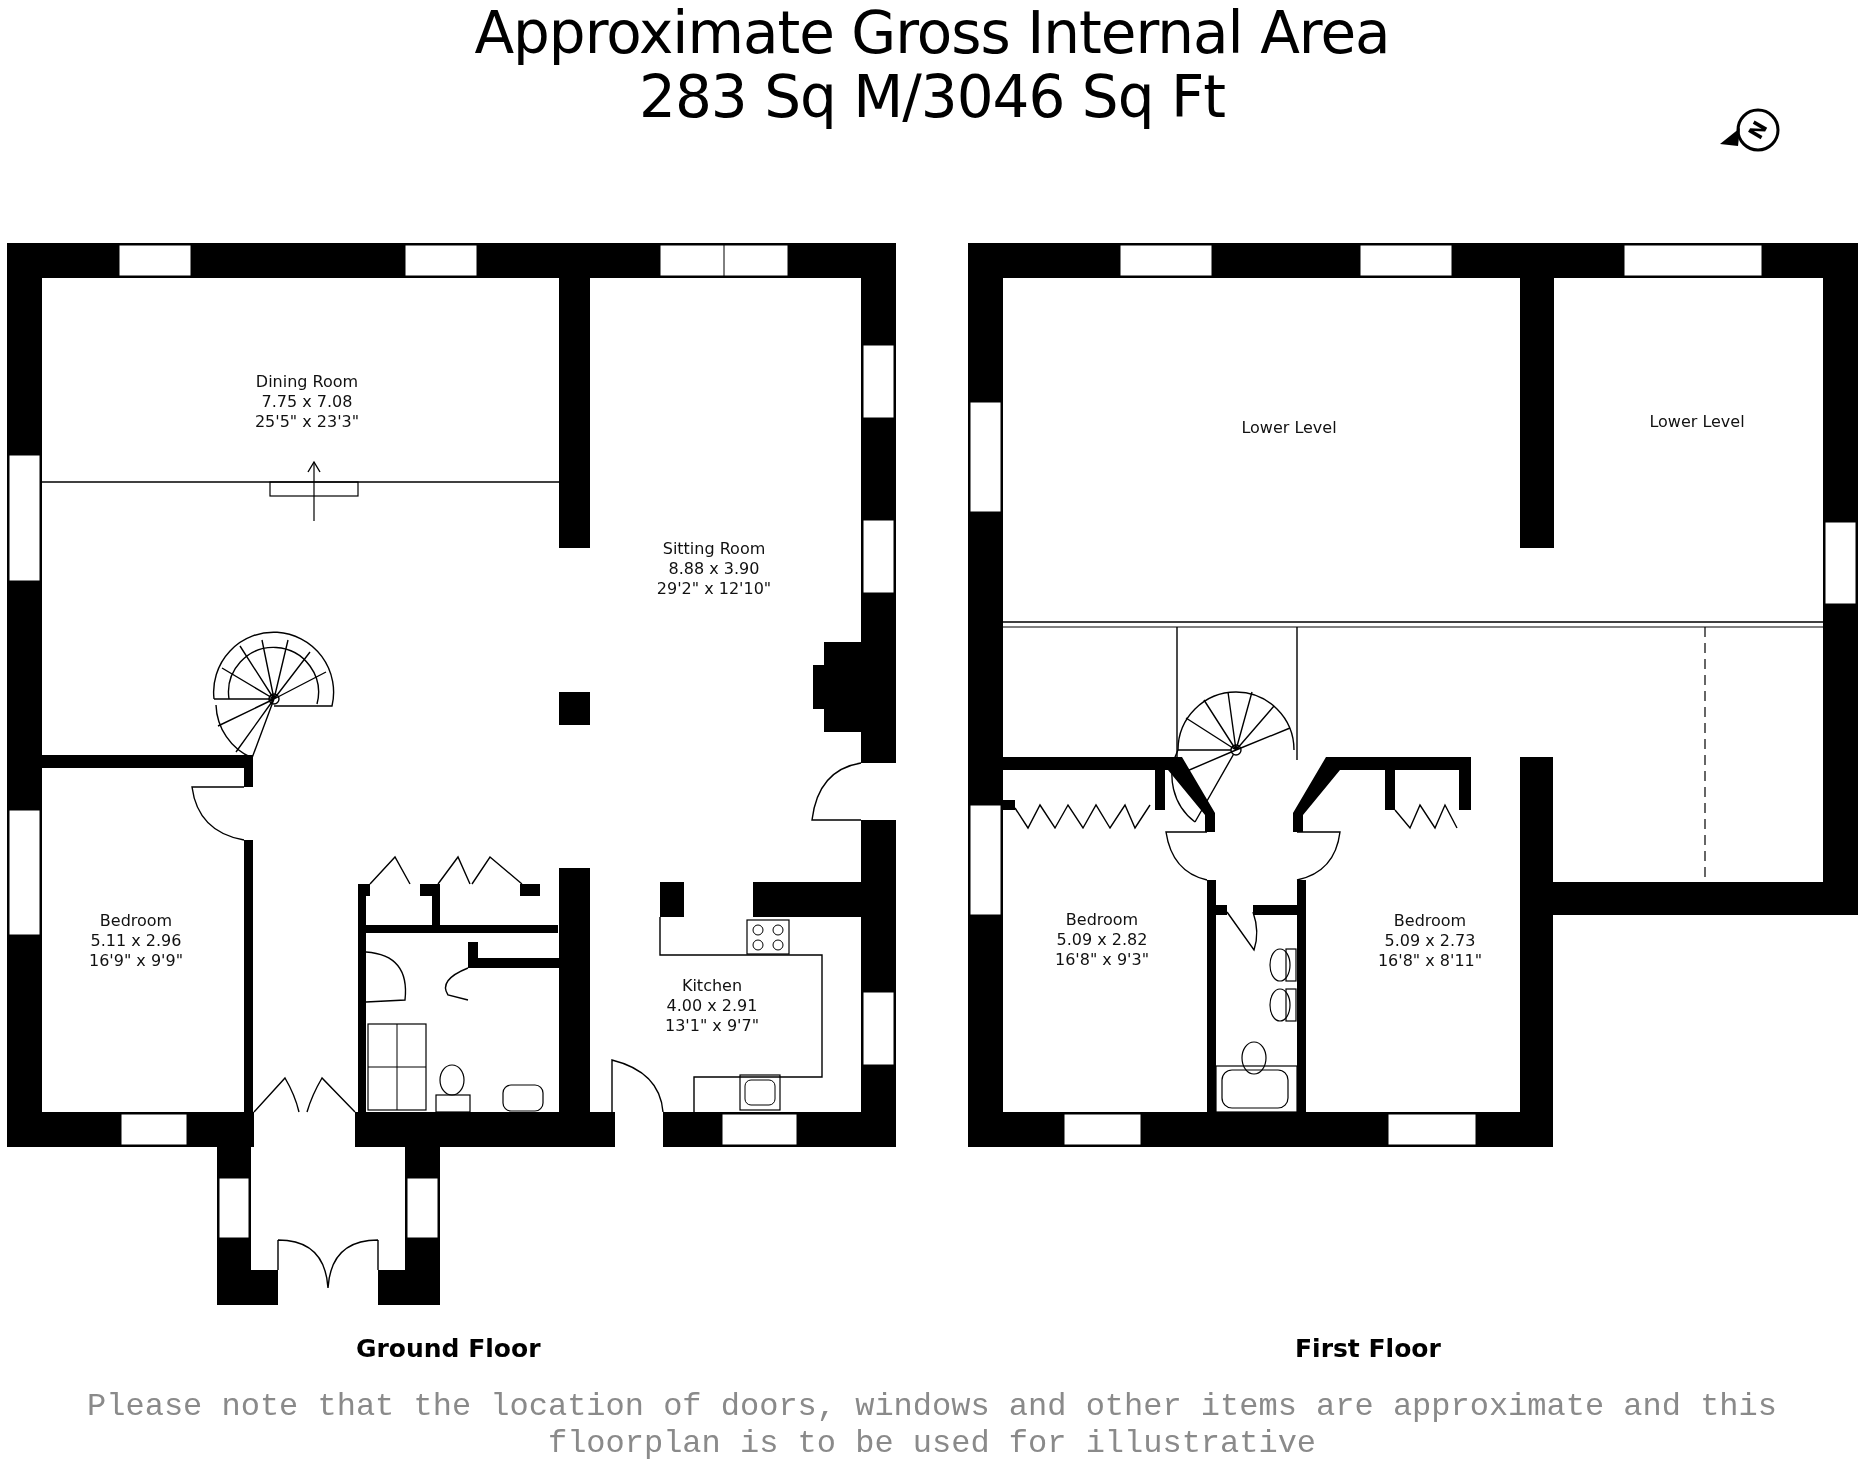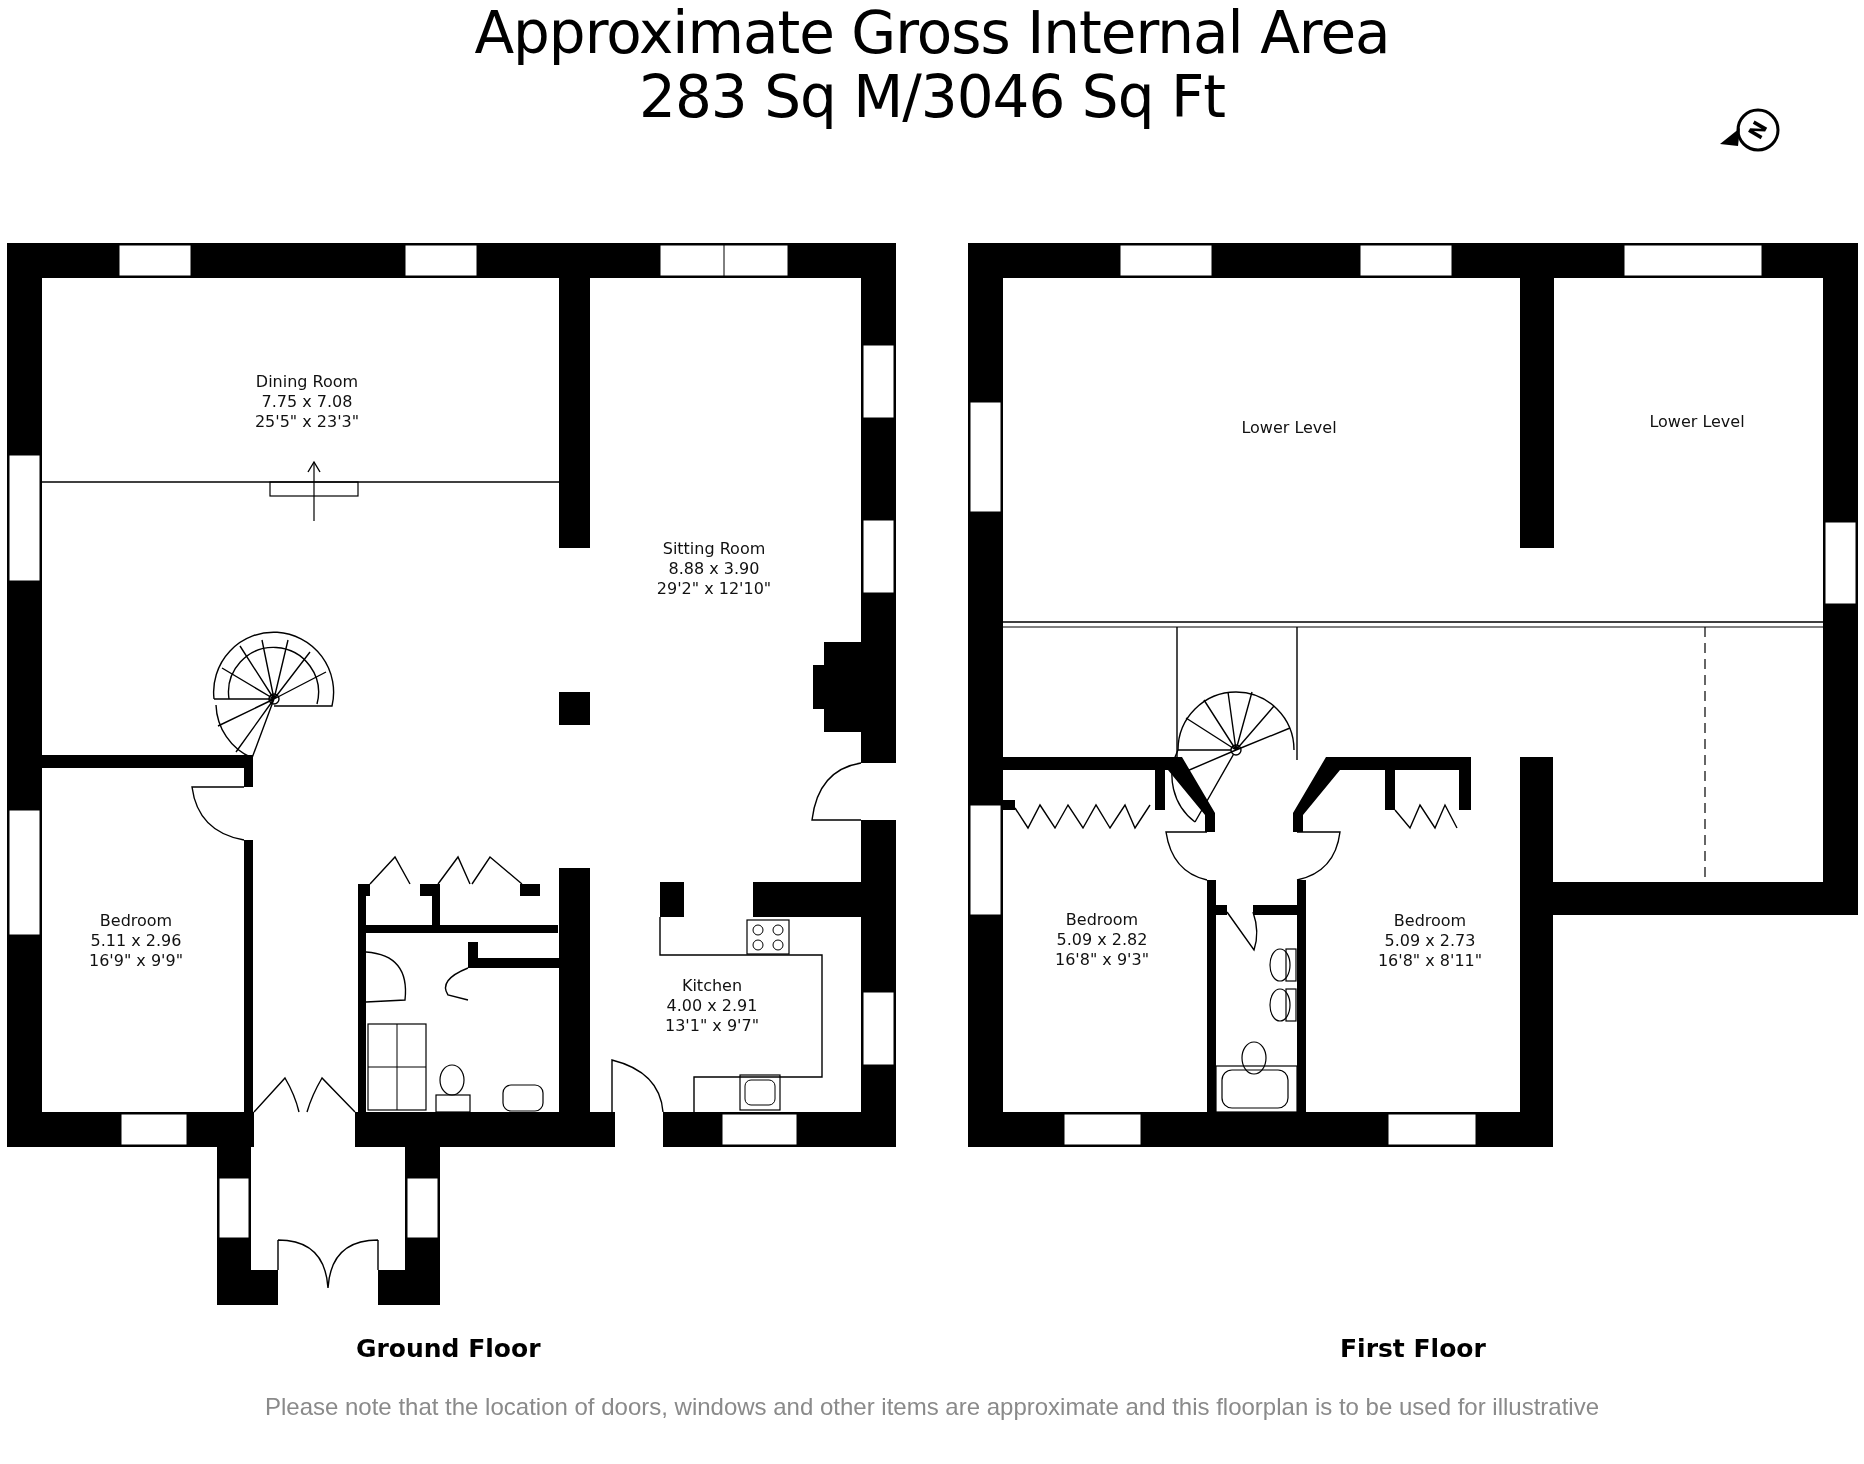--- a/index.html
+++ b/index.html
@@ -6,21 +6,21 @@
   body { width:1864px; height:1464px; position:relative; overflow:hidden; font-family:"DejaVu Sans", sans-serif; }
   .title { position:absolute; left:0; width:1864px; text-align:center; color:#000; font-family:"DejaVu Sans", sans-serif; font-size:58px; line-height:66px; letter-spacing:-1px; }
   #title1 { top:0px;text-align:center; }
   #title2 { top:64px; }
   svg.plan { position:absolute; left:0; top:0; }
   .wall { fill:#000; }
   .win { fill:#fff; stroke:#000; stroke-width:1; }
   .thin { fill:none; stroke:#000; stroke-width:1.4; }
   .room-label { font-family:"DejaVu Sans", sans-serif; font-size:16px; fill:#111; text-anchor:middle; }
   .floor-label { position:absolute; font-family:"DejaVu Sans", sans-serif; font-weight:bold; font-size:25px; color:#000; }
-  .disclaimer { position:absolute; left:60px; width:1744px; top:1388px; text-align:center; color:#8a8a8a; font-family:Liberation Sans, sans-serif; font-size:24px; line-height:37px; }
+  .disclaimer { position:absolute; left:60px; width:1744px; top:1388px; text-align:center; color:#8a8a8a; font-family:Liberation Mono, monospace; font-size:32px; line-height:37px; }
   .compass { position:absolute; left:1718px; top:104px; width:64px; height:56px; }
 </style>
 </head>
 <body>
 
 <div class="title" id="title1">Approximate Gross Internal Area</div>
 <div class="title" id="title2">283 Sq M/3046 Sq Ft</div>
 
 <svg class="compass" viewBox="0 0 64 56">
   <circle cx="40" cy="26" r="20" fill="none" stroke="#000" stroke-width="3"></circle>
@@ -212,17 +212,17 @@
   <text class="room-label" x="1102" y="925">Bedroom</text>
   <text class="room-label" x="1102" y="945">5.09 x 2.82</text>
   <text class="room-label" x="1102" y="965">16'8" x 9'3"</text>
 
   <text class="room-label" x="1430" y="926">Bedroom</text>
   <text class="room-label" x="1430" y="946">5.09 x 2.73</text>
   <text class="room-label" x="1430" y="966">16'8" x 8'11"</text>
 </svg>
 
 <div class="floor-label" style="left:356px; top:1334px;">Ground Floor</div>
-<div class="floor-label" style="left:1340px; top:1334px;text-align:right;">First Floor</div>
+<div class="floor-label" style="left:1295px; top:1334px;text-align:right;">First Floor</div>
 
 <div class="disclaimer">
   <div>Please note that the location of doors, windows and other items are approximate and this floorplan is to be used for illustrative</div>
 </div>
 
 </body></html>

